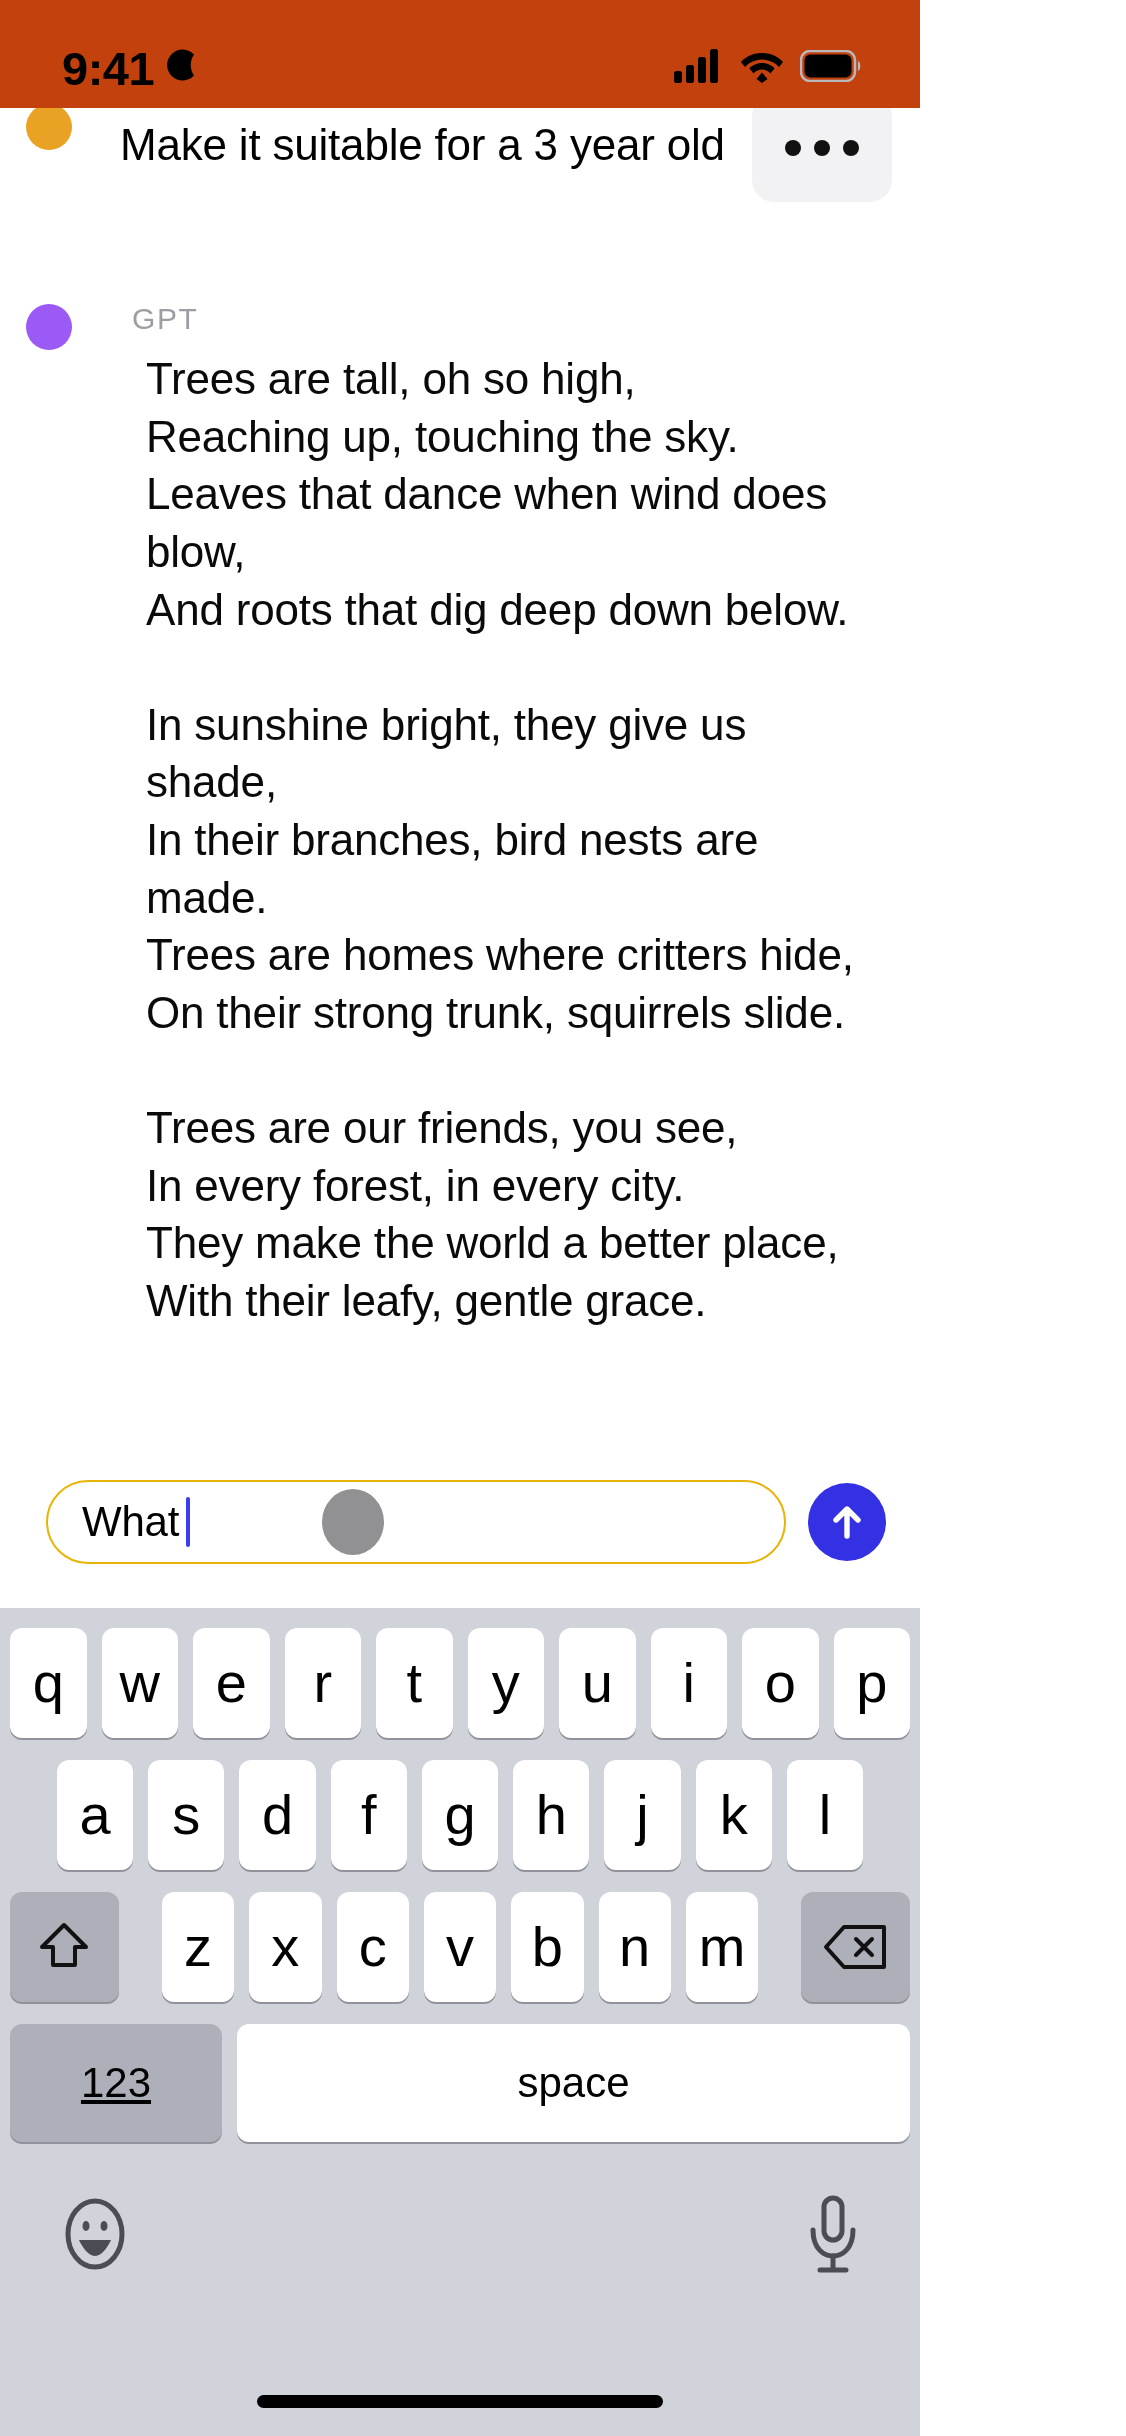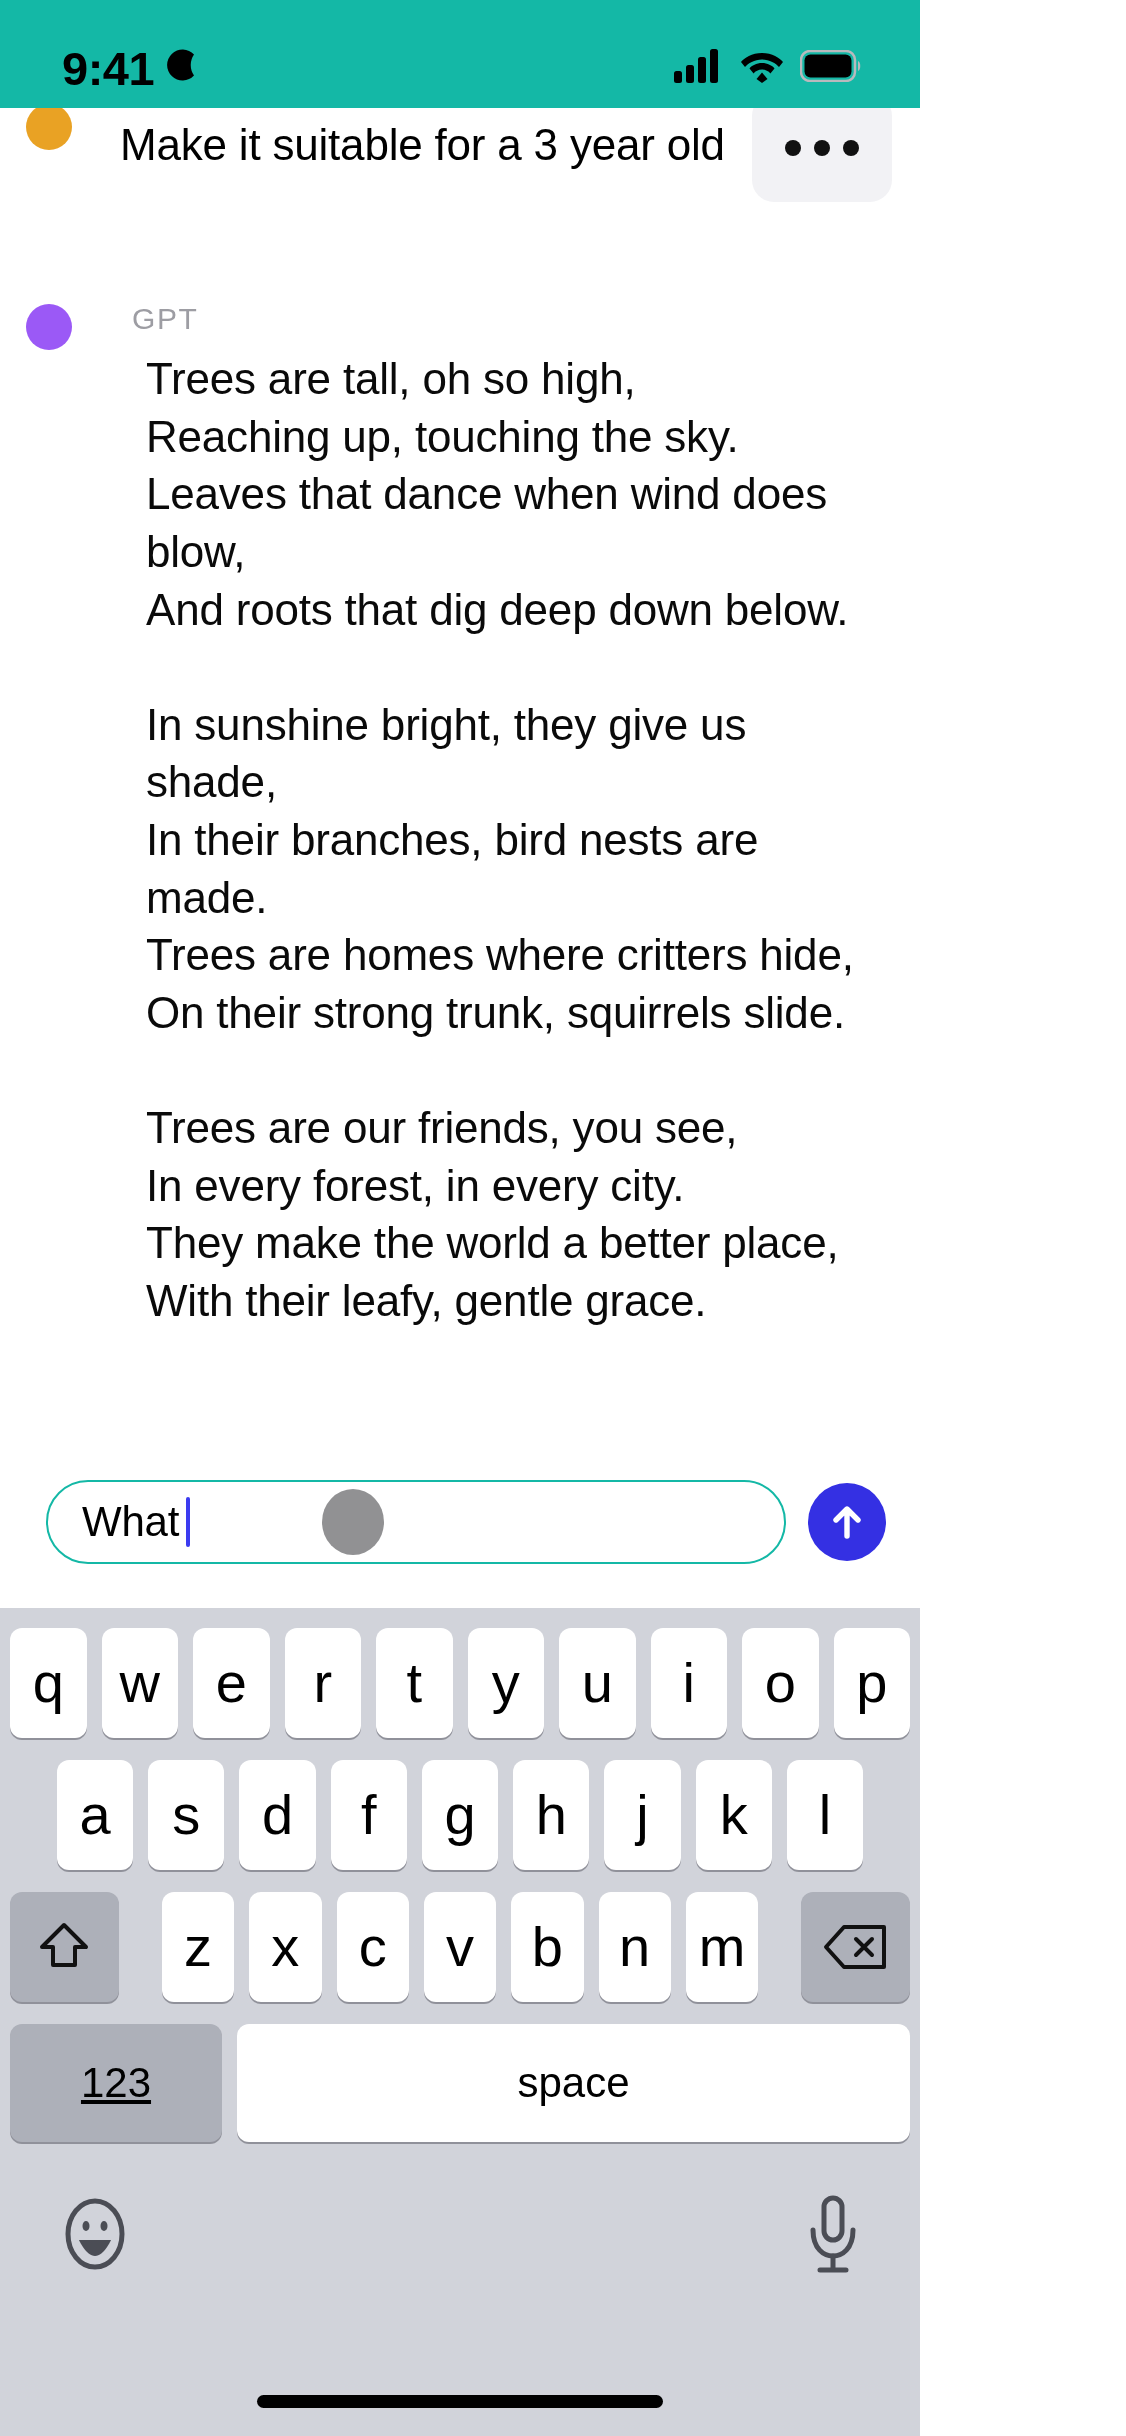--- a/index.html
+++ b/index.html
@@ -5,21 +5,21 @@
   * { box-sizing: border-box; margin: 0; padding: 0; }
   html, body {
     width: 1126px; height: 2436px;
     background: #ffffff;
     font-family: "Liberation Sans", sans-serif;
     overflow: hidden;
   }
   #screen {
     position: relative;
     width: 920px; height: 2436px;
-    background: #14b8a6;
+    background: #c2410c;
     display: flex;
     flex-direction: column;
   }
 
   
   .status-bar {
     height: 108px;
     flex: 0 0 108px;
     display: flex;
     align-items: center;
@@ -130,21 +130,21 @@
     background: #ffffff;
     display: flex;
     align-items: center;
     padding: 0 34px 20px 46px;
     gap: 22px;
     position: relative;
   }
   .input-pill {
     flex: 1 1 auto;
     height: 84px;
-    border: 2px solid #14b8a6;
+    border: 2px solid #eab308;
     border-radius: 42px;
     background: #fff;
     display: flex;
     align-items: center;
     padding: 0 34px;
     position: relative;
   }
   .input-text {
     font-size: 42px;
     color: #000;

